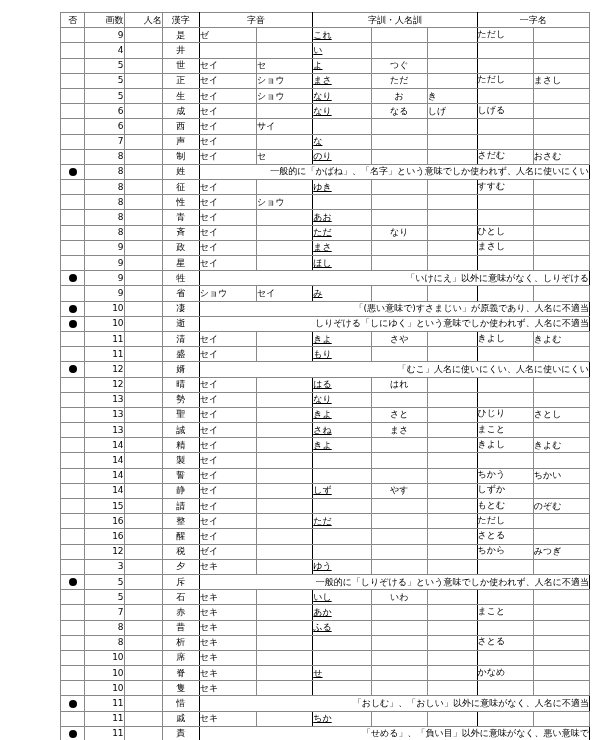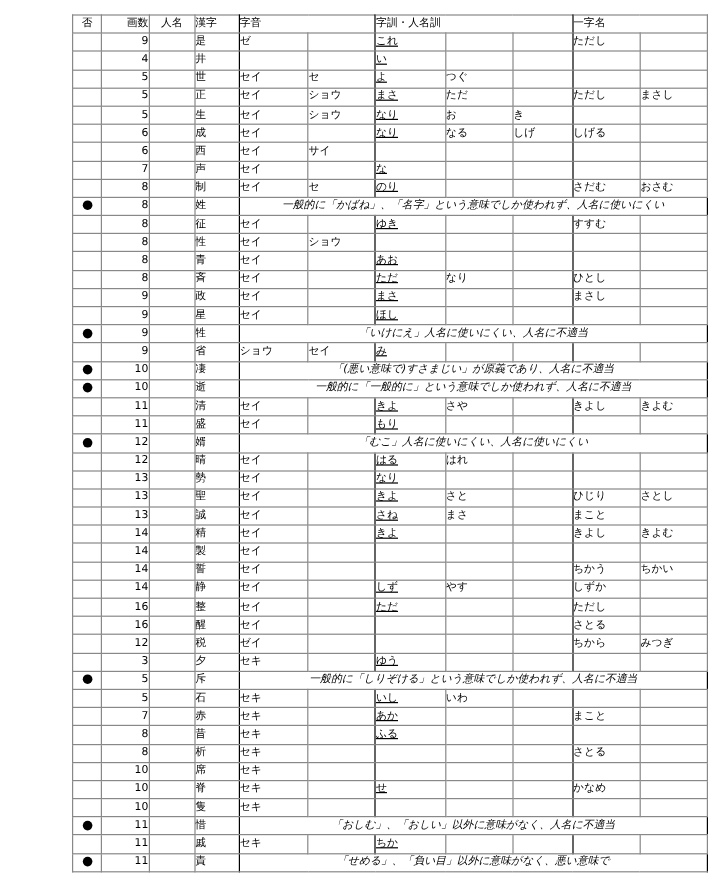--- a/index.html
+++ b/index.html
@@ -41,39 +41,38 @@
   }
   
   table.kanji-table {
     border-top: 1.5px solid #000;
     border-bottom: 1.5px solid #000;
     border-left: 1.5px solid #000;
     border-right: 1.5px solid #000;
   }
   .c-deny   { width: 23px;  text-align: center; }
   .c-stroke { width: 37px;  text-align: right; }
-  .c-jinmei { width: 36px;  text-align: center; }
-  .c-kanji  { width: 35px;  text-align: left; font-size: 11px; border-right: 1.5px solid #000 !important; border-left: 1.5px solid #000 !important; margin-top: 39px;}
+  .c-jinmei { width: 36px;  text-align: right; }
+  .c-kanji  { width: 35px;  text-align: center; font-size: 11px; border-right: 1.5px solid #000 !important; border-left: 1.5px solid #000 !important; margin-top: 39px;}
   .c-on1    { width: 54px;  text-align: left; padding-left: 2px; }
   .c-on2    { width: 53px;  text-align: left; padding-left: 2px; border-right: 1.5px solid #000 !important;}
   .c-kun1   { width: 55px;  text-align: left; padding-left: 2px; text-decoration: underline; }
-  .c-kun2   { width: 53px;  text-align: left; padding-left: 2px; }
+  .c-kun2   { width: 53px;  text-align: center; padding-left: 2px; }
   .c-kun3   { width: 47px;  text-align: left; padding-left: 2px; border-right: 1.5px solid #000 !important;}
   .c-one1   { width: 53px;  text-align: left; padding-left: 2px; font-family: Liberation Mono, monospace; }
   .c-one2   { width: 53px;  text-align: left; padding-left: 2px; }
 
-  thead th { text-align: left; font-size: 9.5px; }
+  thead th { text-align: center; font-size: 9.5px; }
   thead tr th { border-bottom: 1.5px solid #000; }
 
   .note-cell {
-    text-align: center;
+    text-align: right;
     padding-left: 2px;
     font-size: 9px;
     border-right: 1.5px solid #000 !important;
-    font-style: italic;
   }
   .dot {
     display: inline-block;
     width: 8px;
     height: 8px;
     border-radius: 50%;
     background: #000000;
     vertical-align: middle;
   }
 </style>
@@ -307,21 +306,21 @@
           <td class="c-kun2"></td>
           <td class="c-kun3"></td>
           <td class="c-one1"></td>
           <td class="c-one2"></td>
         </tr>
         <tr>
           <td class="c-deny"><span class="dot"></span></td>
           <td class="c-stroke">9</td>
           <td class="c-jinmei"></td>
           <td class="c-kanji">牲</td>
-          <td class="note-cell" colspan="7">「いけにえ」人名に使いにくい、人名に不適当</td>
+          <td class="note-cell" colspan="7">「いけにえ」以外に意味がなく、しりぞける</td>
         </tr>
         <tr>
           <td class="c-deny"></td>
           <td class="c-stroke">9</td>
           <td class="c-jinmei"></td>
           <td class="c-kanji">省</td>
           <td class="c-on1">ショウ</td>
           <td class="c-on2">セイ</td>
           <td class="c-kun1">み</td>
           <td class="c-kun2"></td>
@@ -334,21 +333,21 @@
           <td class="c-stroke">10</td>
           <td class="c-jinmei"></td>
           <td class="c-kanji">凄</td>
           <td class="note-cell" colspan="7">「(悪い意味で)すさまじい」が原義であり、人名に不適当</td>
         </tr>
         <tr>
           <td class="c-deny"><span class="dot"></span></td>
           <td class="c-stroke">10</td>
           <td class="c-jinmei"></td>
           <td class="c-kanji">逝</td>
-          <td class="note-cell" colspan="7">一般的に「一般的に」という意味でしか使われず、人名に不適当</td>
+          <td class="note-cell" colspan="7">しりぞける「しにゆく」という意味でしか使われず、人名に不適当</td>
         </tr>
         <tr>
           <td class="c-deny"></td>
           <td class="c-stroke">11</td>
           <td class="c-jinmei"></td>
           <td class="c-kanji">清</td>
           <td class="c-on1">セイ</td>
           <td class="c-on2"></td>
           <td class="c-kun1">きよ</td>
           <td class="c-kun2">さや</td>
@@ -472,20 +471,33 @@
           <td class="c-stroke">14</td>
           <td class="c-jinmei"></td>
           <td class="c-kanji">静</td>
           <td class="c-on1">セイ</td>
           <td class="c-on2"></td>
           <td class="c-kun1">しず</td>
           <td class="c-kun2">やす</td>
           <td class="c-kun3"></td>
           <td class="c-one1">しずか</td>
           <td class="c-one2"></td>
+        </tr>
+        <tr>
+          <td class="c-deny"></td>
+          <td class="c-stroke">15</td>
+          <td class="c-jinmei"></td>
+          <td class="c-kanji">請</td>
+          <td class="c-on1">セイ</td>
+          <td class="c-on2"></td>
+          <td class="c-kun1"></td>
+          <td class="c-kun2"></td>
+          <td class="c-kun3"></td>
+          <td class="c-one1">もとむ</td>
+          <td class="c-one2">のぞむ</td>
         </tr>
         <tr>
           <td class="c-deny"></td>
           <td class="c-stroke">16</td>
           <td class="c-jinmei"></td>
           <td class="c-kanji">整</td>
           <td class="c-on1">セイ</td>
           <td class="c-on2"></td>
           <td class="c-kun1">ただ</td>
           <td class="c-kun2"></td>

